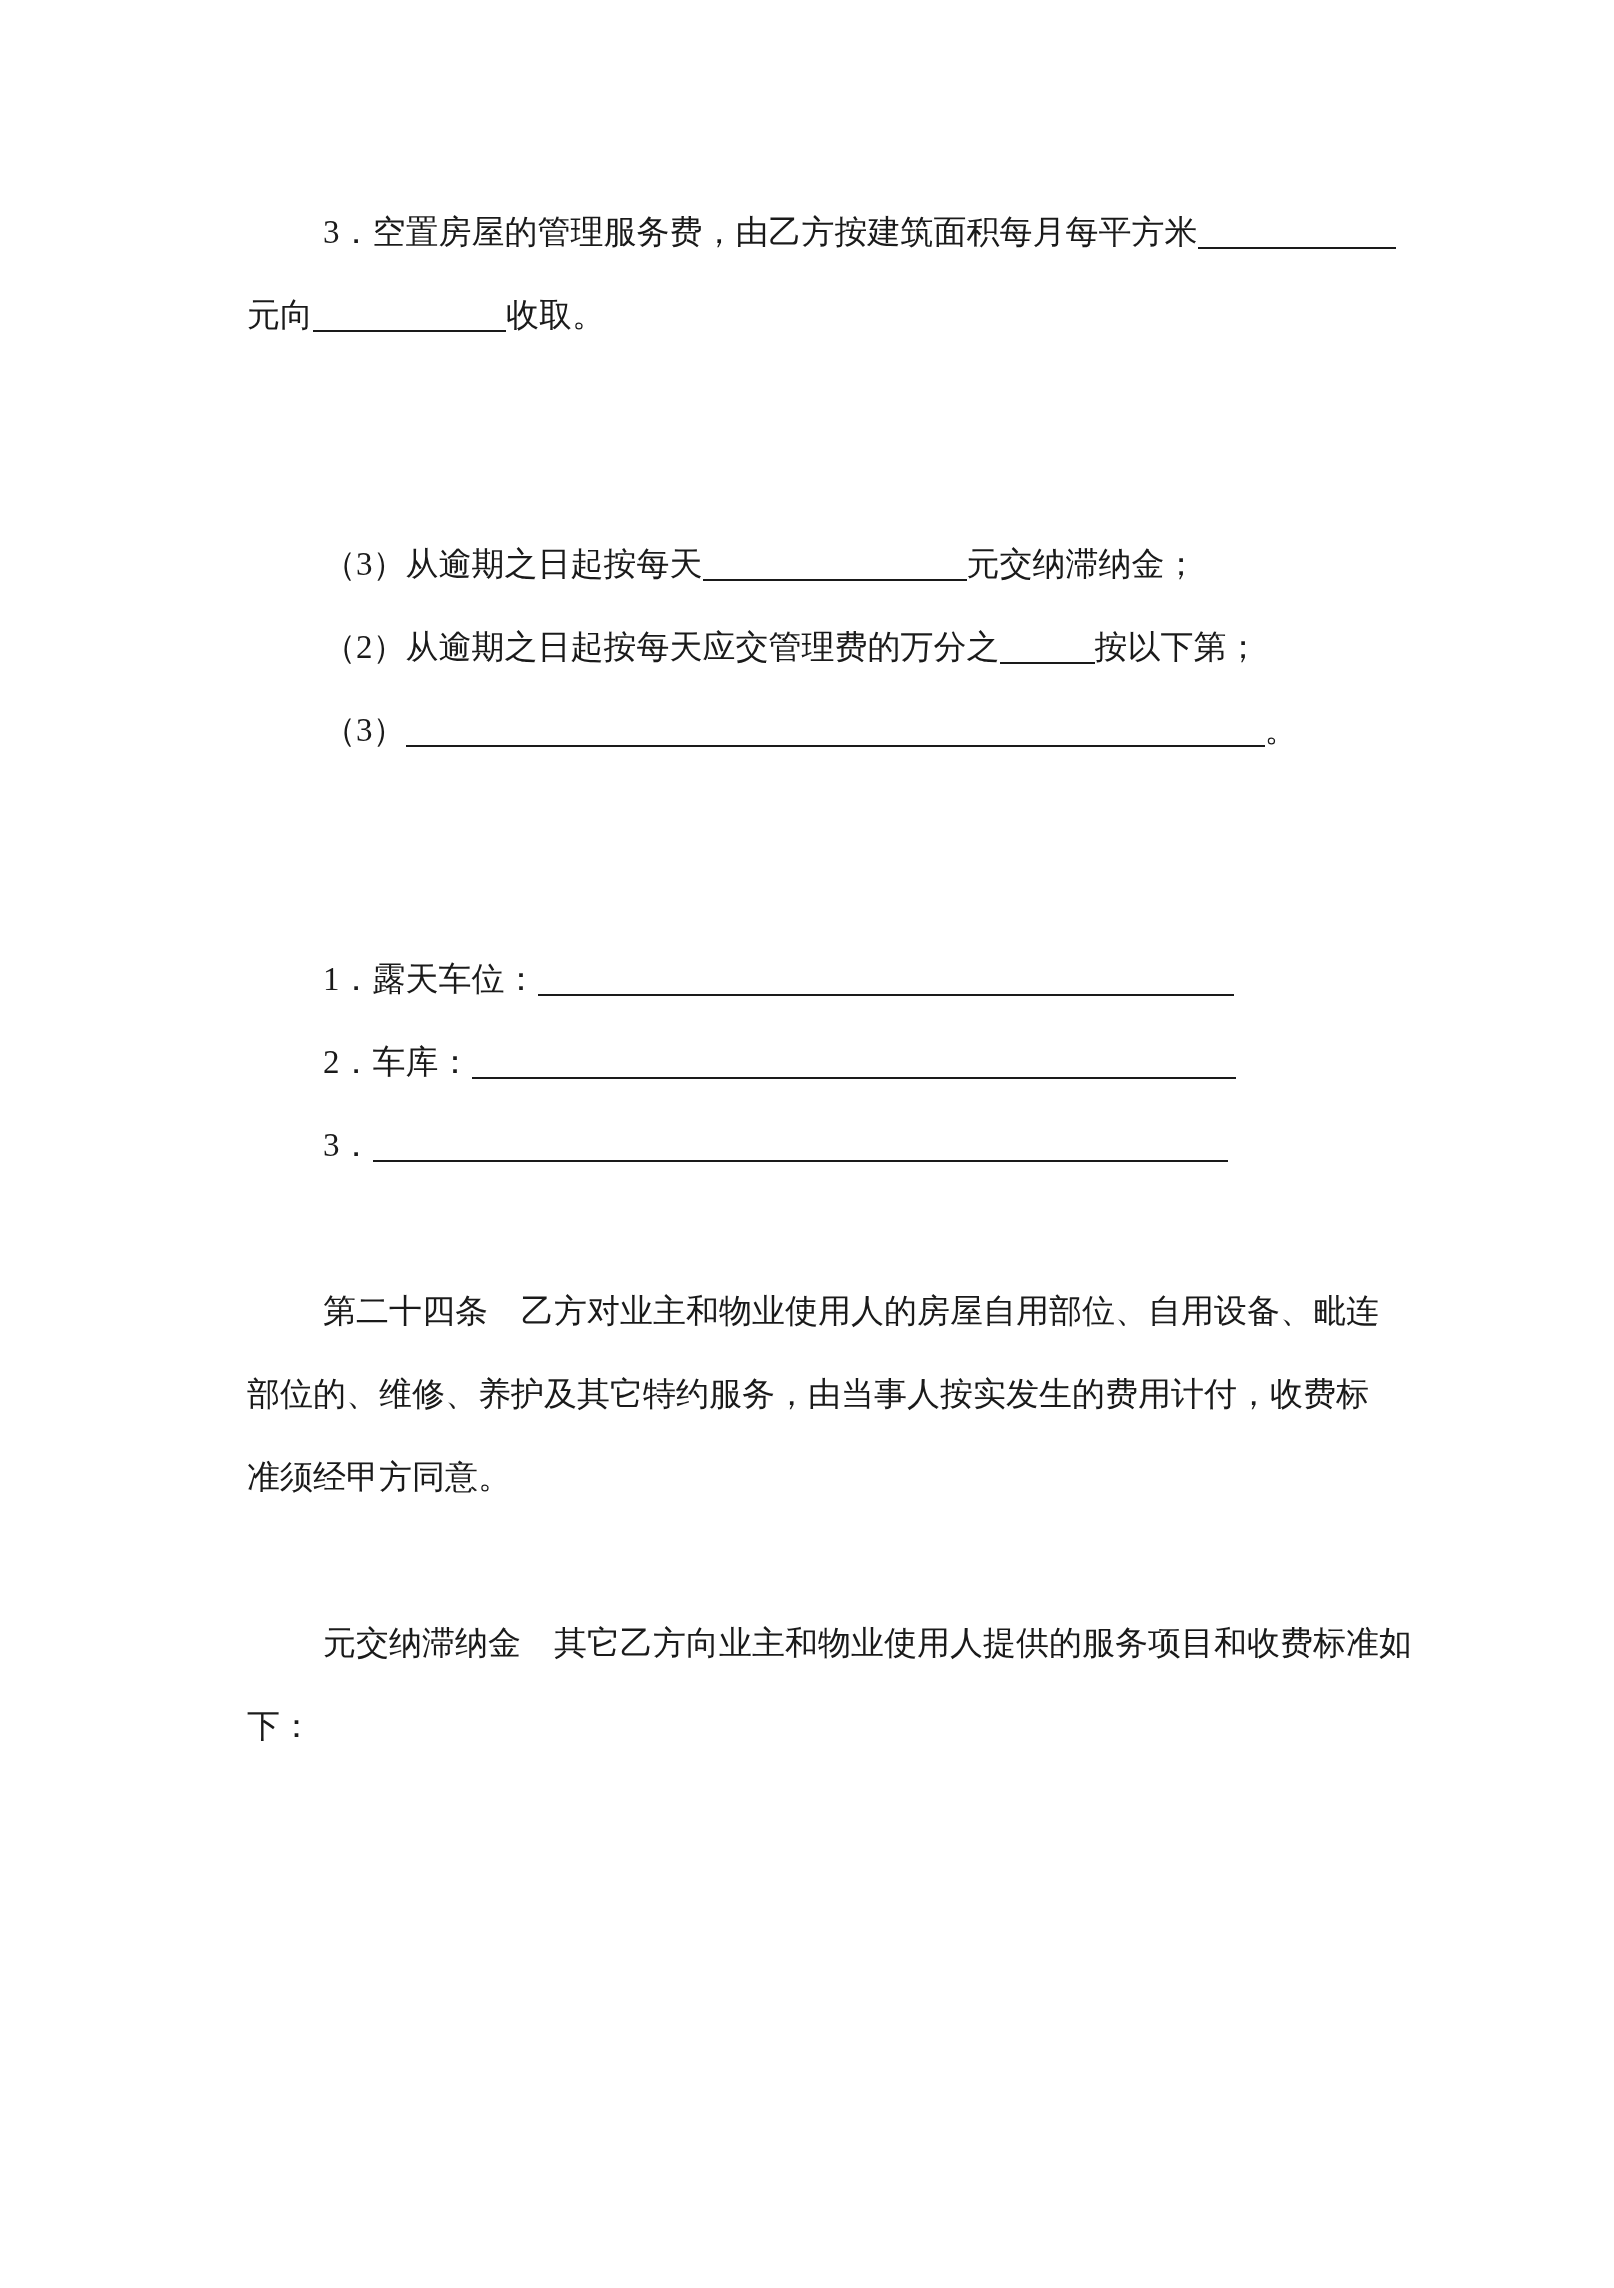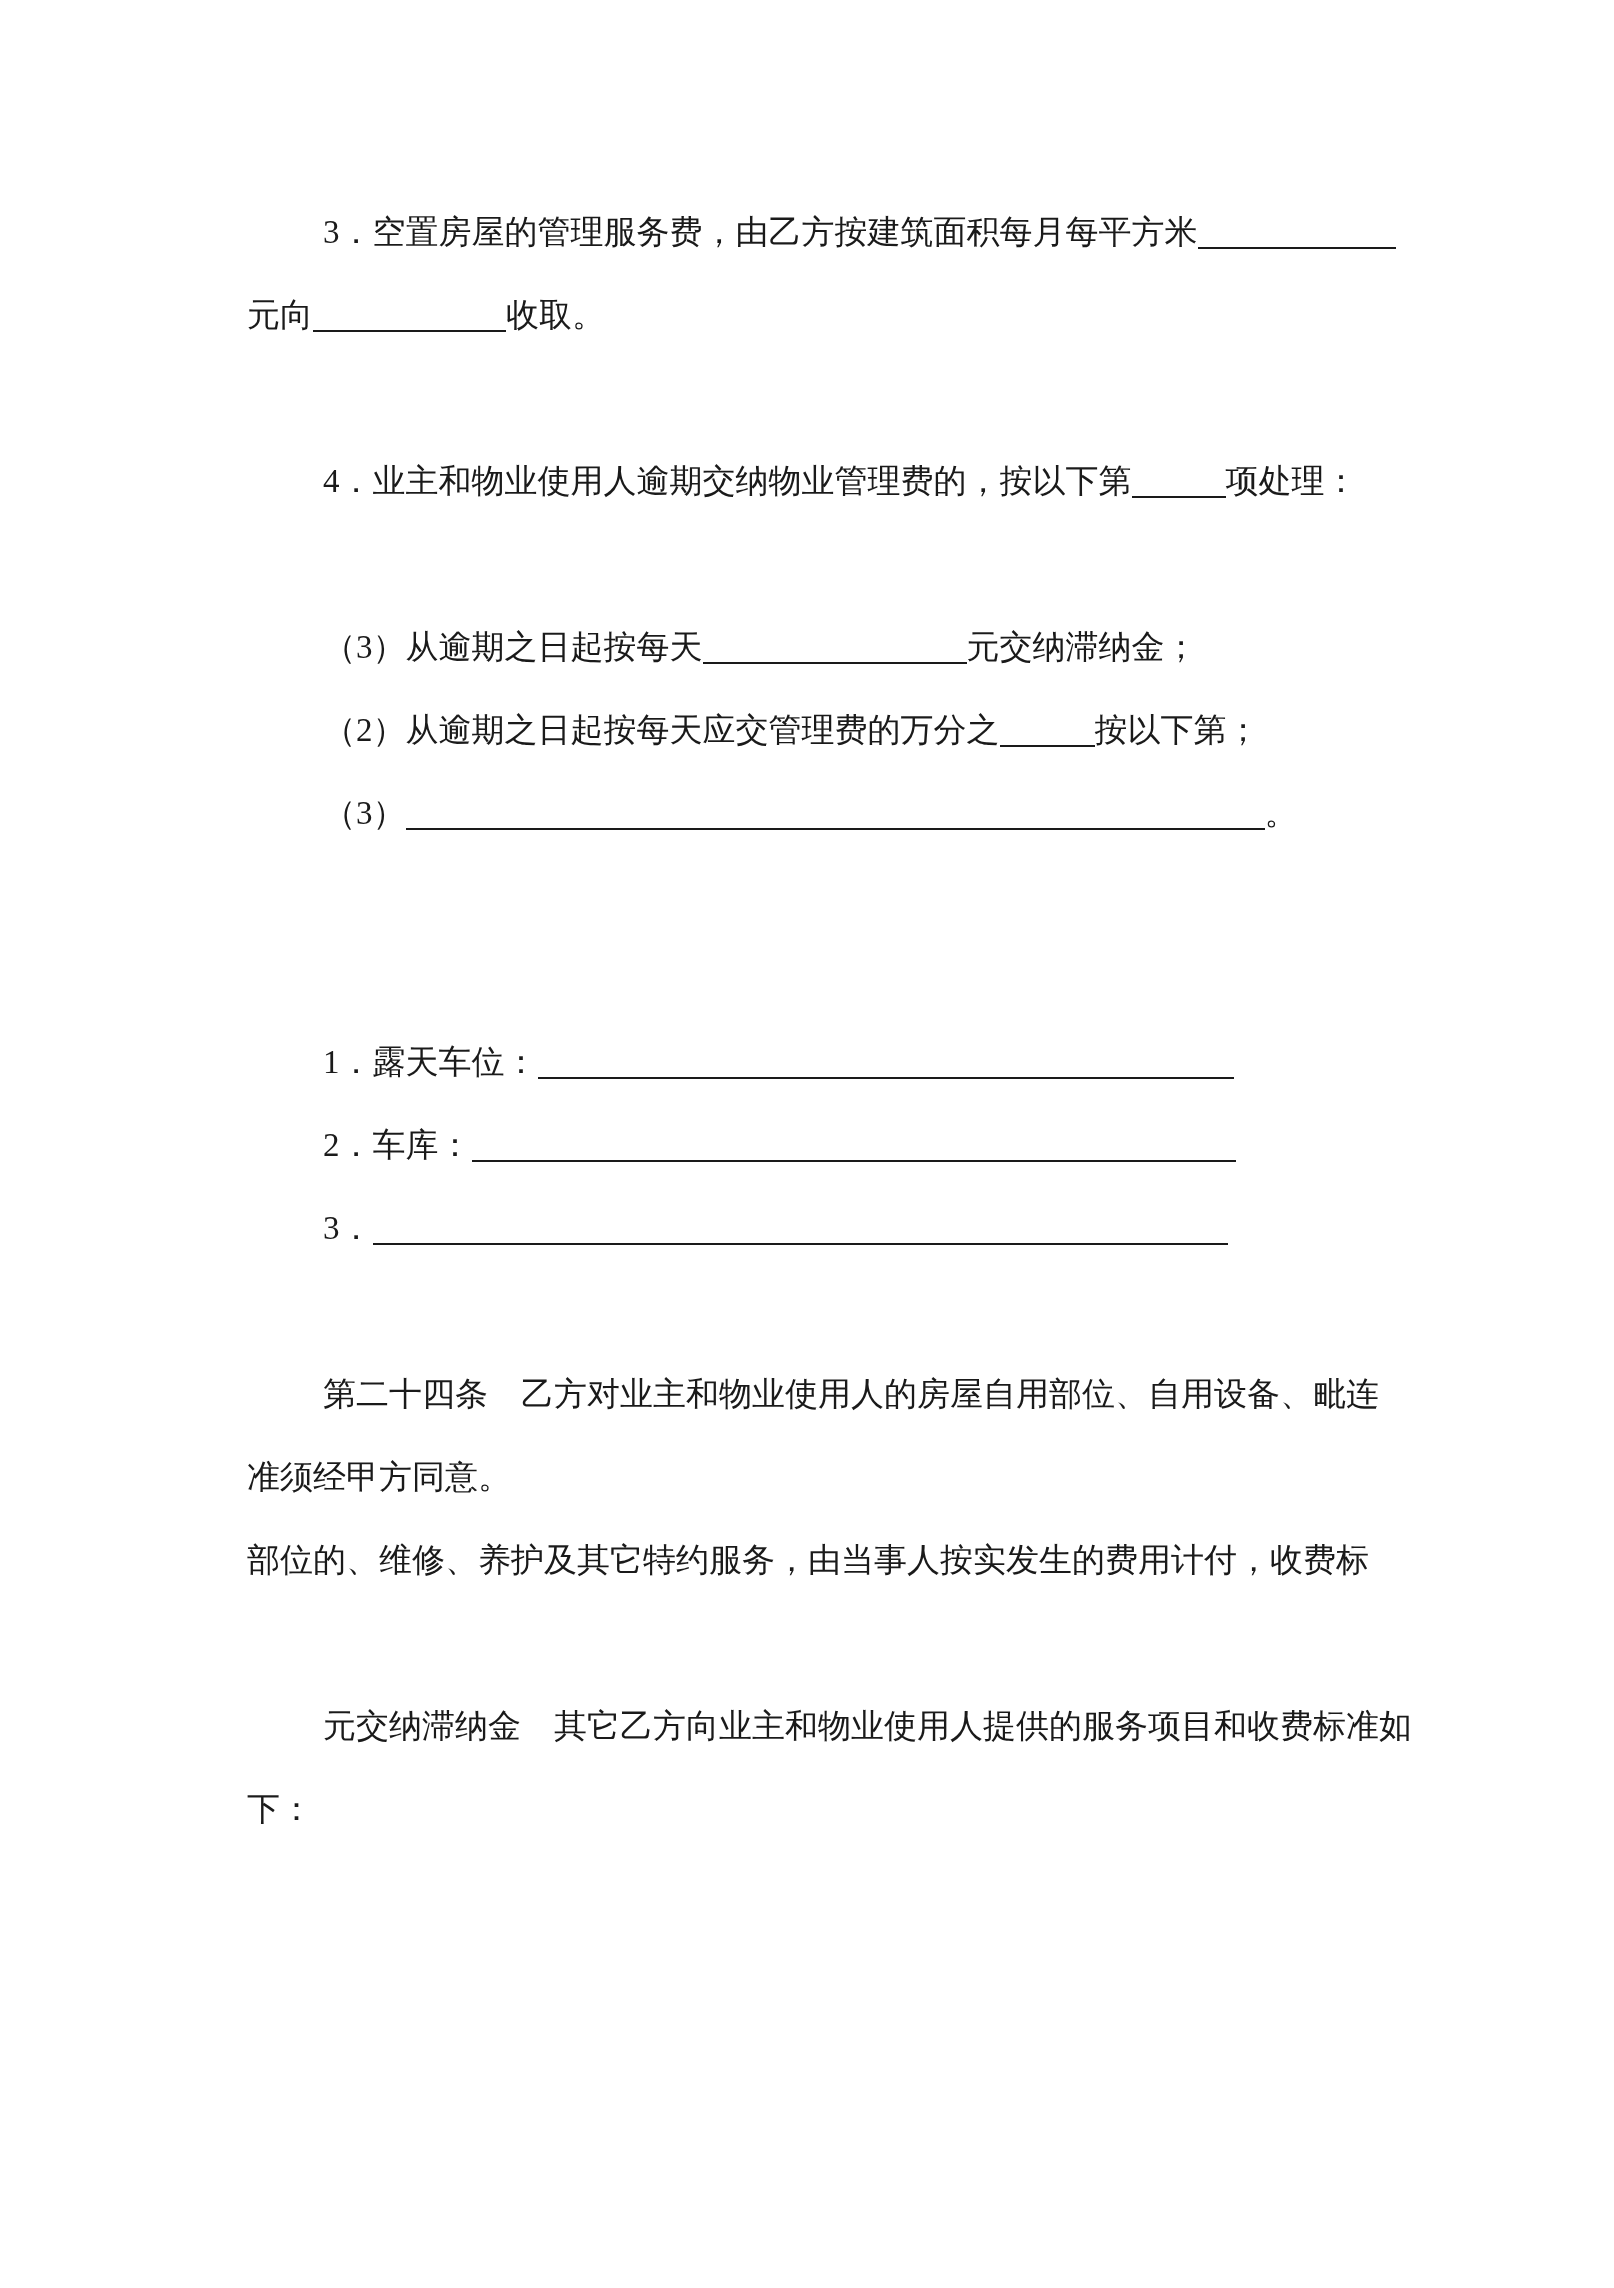--- a/index.html
+++ b/index.html
@@ -41,32 +41,31 @@
   }
 </style>
 </head>
 <body>
 
 <div class="page">
   <div class="content">
       <div class="line indent"><span class="run">3．空置房屋的管理服务费，由乙方按建筑面积每月每平方米</span><span class="blank" style="width: 198px;"></span></div>
       <div class="line"><span class="run">元向</span><span class="blank" style="width: 193px;"></span><span class="run">收取。</span></div>
       <div class="line"></div>
-      <div class="line indent"><span class="run">4．业主和物业使用人逾期交纳物业管理费的，按以下第</span><span class="blank" style="width: 94px;"></span><span class="run">项处理：</span></div>
       <div class="line"></div>
       <div class="line indent"><span class="run">（3）从逾期之日起按每天</span><span class="blank" style="width: 264px;"></span><span class="run">元交纳滞纳金；</span></div>
       <div class="line indent"><span class="run">（2）从逾期之日起按每天应交管理费的万分之</span><span class="blank" style="width: 95px;"></span><span class="run">按以下第；</span></div>
       <div class="line indent"><span class="run">（3）</span><span class="blank" style="width: 859px;"></span><span class="run">。</span></div>
       <div class="line"></div>
       <div class="line"></div>
       <div class="line indent"><span class="run">1．露天车位：</span><span class="blank" style="width: 696px;"></span></div>
       <div class="line indent"><span class="run">2．车库：</span><span class="blank" style="width: 764px;"></span></div>
       <div class="line indent"><span class="run">3．</span><span class="blank" style="width: 855px;"></span></div>
       <div class="line"></div>
       <div class="line indent"><span class="run">第二十四条　乙方对业主和物业使用人的房屋自用部位、自用设备、毗连</span></div>
+      <div class="line"><span class="run">部位的、维修、养护及其它特约服务，由当事人按实发生的费用计付，收费标</span></div>
       <div class="line"><span class="run">准须经甲方同意。</span></div>
-      <div class="line"><span class="run">部位的、维修、养护及其它特约服务，由当事人按实发生的费用计付，收费标</span></div>
       <div class="line"></div>
       <div class="line indent"><span class="run">元交纳滞纳金　其它乙方向业主和物业使用人提供的服务项目和收费标准如</span></div>
       <div class="line"><span class="run">下：</span></div>
     </div>
 </div>
 
 
 </body></html>

